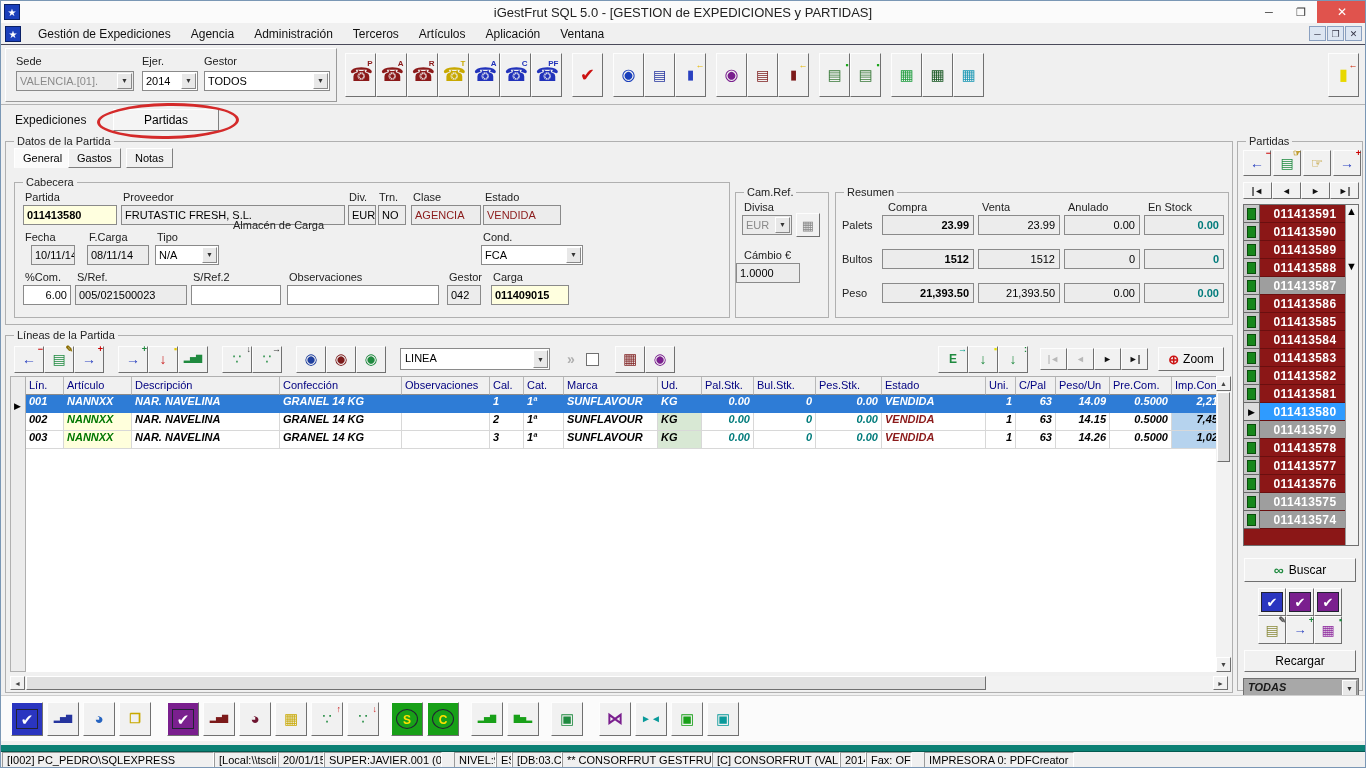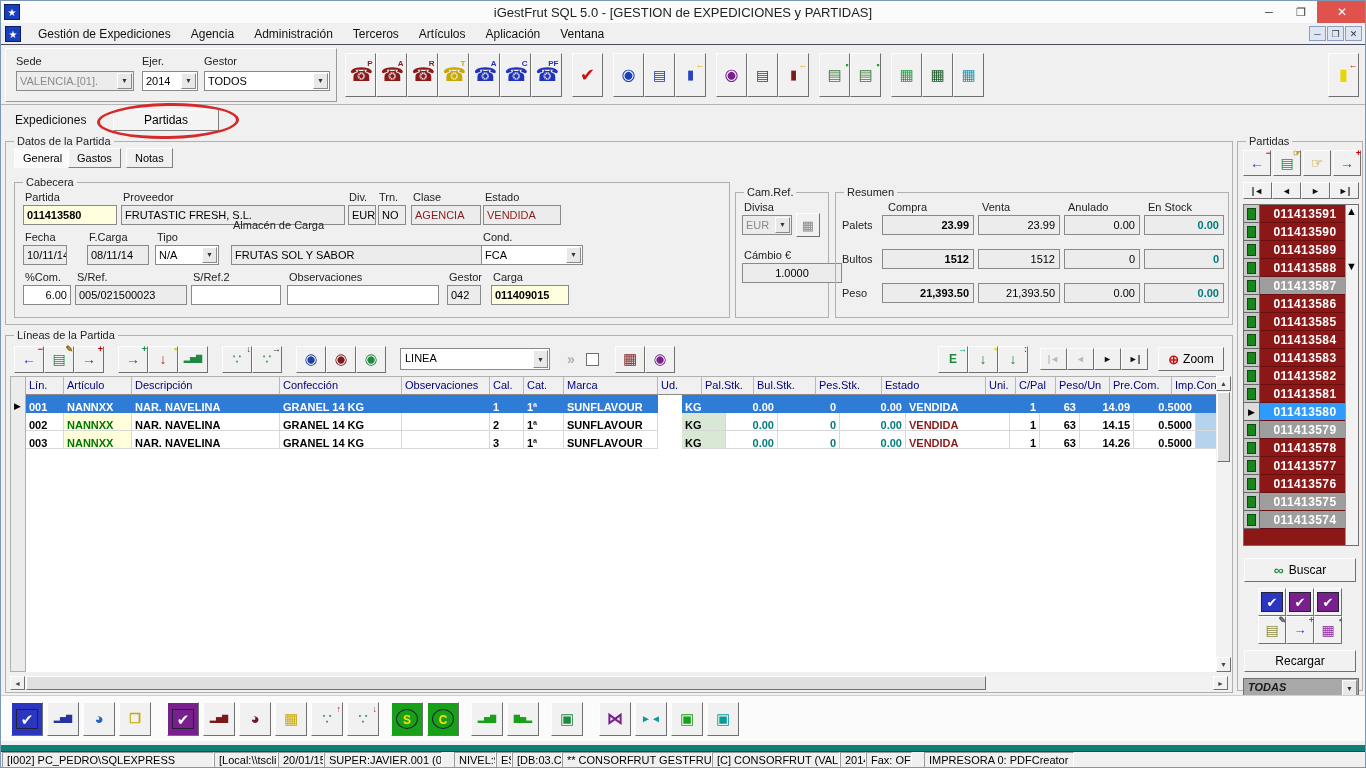--- a/index.html
+++ b/index.html
@@ -69,23 +69,23 @@
 #zoom-btn{width:66px;height:24px;margin-left:10px;font-size:12px;gap:4px;}
 #zoom-btn .mag{color:#cc1111;font-size:13px;font-weight:bold;}
 .spacer{flex:1;}
 
 #marker-strip{position:absolute;left:4px;top:40px;width:16px;height:296px;background:#ececec;border:1px solid #b0b0b0;}
 #row-marker{position:absolute;left:3px;top:24px;font-size:9px;color:#000;}
 #grid{position:absolute;left:20px;top:40px;width:1190px;height:296px;background:#fff;overflow:hidden;border-top:1px solid #b0b0b0;}
 #grid-header{display:flex;height:18px;}
 .ghead{flex:none;background:#f0f0f0;color:#000080;border-right:1px solid #b8b8b8;border-bottom:1px solid #8a8a8a;padding:2px 3px;white-space:nowrap;overflow:hidden;}
 .grow{display:flex;height:18px;}
-.gcell{flex:none;border-right:1px solid #d8d8d8;border-bottom:1px solid #d8d8d8;padding:6px 3px;font-weight:bold;white-space:nowrap;overflow:hidden;background:#fff;}
+.gcell{flex:none;border-right:1px solid #d8d8d8;border-bottom:1px solid #d8d8d8;padding:0 3px;font-weight:bold;white-space:nowrap;overflow:hidden;background:#fff;font-style:italic;}
 .c1{color:#007700;background:#ffffdc;}
-.c8{background:#d8e8d4;margin-left:24px;}
+.c8{background:#d8e8d4;}
 .c9,.c10,.c11{color:#007b7b;text-align:right;}
 .c12{color:#8b1a1a;}
 .c13,.c14,.c15,.c16,.c17{text-align:right;}
 .c17{background:#b6d3ee;}
 .grow.sel .gcell{background:#2e7cd6 !important;color:#fff !important;border-color:#2e7cd6;}
 
 .sb{position:absolute;background:#f2f2f2;}
 .sb .arr{position:absolute;background:#f1f1f1;border:1px solid;border-color:#fff #707070 #707070 #fff;display:flex;align-items:center;justify-content:center;font-size:7px;color:#444;}
 .sb .thumb{position:absolute;background:#e0e0e0;border:1px solid;border-color:#fff #707070 #707070 #fff;}
 #vscroll{left:1210px;top:40px;width:16px;height:296px;}
@@ -306,27 +306,26 @@
     <span class="lbl" style="left:334px;top:8px">Div.</span>
     <div class="field gray" style="left:333px;top:22px;width:28px">EUR</div>
     <span class="lbl" style="left:364px;top:8px">Trn.</span>
     <div class="field gray" style="left:363px;top:22px;width:28px">NO</div>
     <span class="lbl" style="left:398px;top:8px">Clase</span>
     <div class="field gray maroon" style="left:396px;top:22px;width:70px">AGENCIA</div>
     <span class="lbl" style="left:470px;top:8px">Estado</span>
     <div class="field gray maroon" style="left:468px;top:22px;width:78px">VENDIDA</div>
 
     <span class="lbl" style="left:10px;top:48px">Fecha</span>
-    <div class="field gray" style="left:8px;top:62px;width:44px">10/11/14</div>
+    <div class="field gray" style="left:16px;top:62px;width:44px">10/11/14</div>
     <span class="lbl" style="left:74px;top:48px">F.Carga</span>
     <div class="field gray" style="left:72px;top:62px;width:62px">08/11/14</div>
     <span class="lbl" style="left:142px;top:48px">Tipo</span>
     <div class="field combo" style="left:140px;top:62px;width:64px"><span>N/A</span><span class="dd">▼</span></div>
     <span class="lbl" style="left:218px;top:36px">Almacén de Carga</span>
-    <div class="field gray" style="left:216px;top:62px;width:264px">FRUTAS SOL Y SABOR</div>
     <span class="lbl" style="left:468px;top:48px">Cond.</span>
     <div class="field combo" style="left:466px;top:62px;width:102px"><span>FCA</span><span class="dd">▼</span></div>
 
     <span class="lbl" style="left:10px;top:88px">%Com.</span>
     <div class="field" style="left:8px;top:102px;width:48px;text-align:right">6.00</div>
     <span class="lbl" style="left:62px;top:88px">S/Ref.</span>
     <div class="field gray" style="left:60px;top:102px;width:112px">005/021500023</div>
     <span class="lbl" style="left:178px;top:88px">S/Ref.2</span>
     <div class="field" style="left:176px;top:102px;width:90px"></div>
     <span class="lbl" style="left:274px;top:88px">Observaciones</span>
@@ -338,21 +337,21 @@
   </div>
 
   <div id="camref" class="group">
     <span class="legend">Cam.Ref.</span>
     <span class="lbl" style="left:8px;top:8px">Divisa</span>
     <div class="field dim combo" style="left:6px;top:22px;width:50px"><span>EUR</span><span class="dd">▼</span></div>
     <div class="btn" style="position:absolute;left:60px;top:20px;width:24px;height:24px">
         <span style="color:#888;font-size:13px">▦</span>
       </div>
     <span class="lbl" style="left:8px;top:56px">Cámbio €</span>
-    <div class="field gray" style="left:6px;top:70px;width:100px;text-align:center">1.0000</div>
+    <div class="field gray" style="left:0;top:70px;width:64px;text-align:left">1.0000</div>
   </div>
 
   <div id="resumen" class="group">
     <span class="legend">Resumen</span>
     <span class="rlabel" style="left:52px;top:8px">Compra</span>
     <span class="rlabel" style="left:146px;top:8px">Venta</span>
     <span class="rlabel" style="left:232px;top:8px">Anulado</span>
     <span class="rlabel" style="left:312px;top:8px">En Stock</span>
     <span class="rlabel" style="left:6px;top:26px">Palets</span>
     <div class="rfield b" style="left:46px;top:22px;width:92px">23.99</div>

